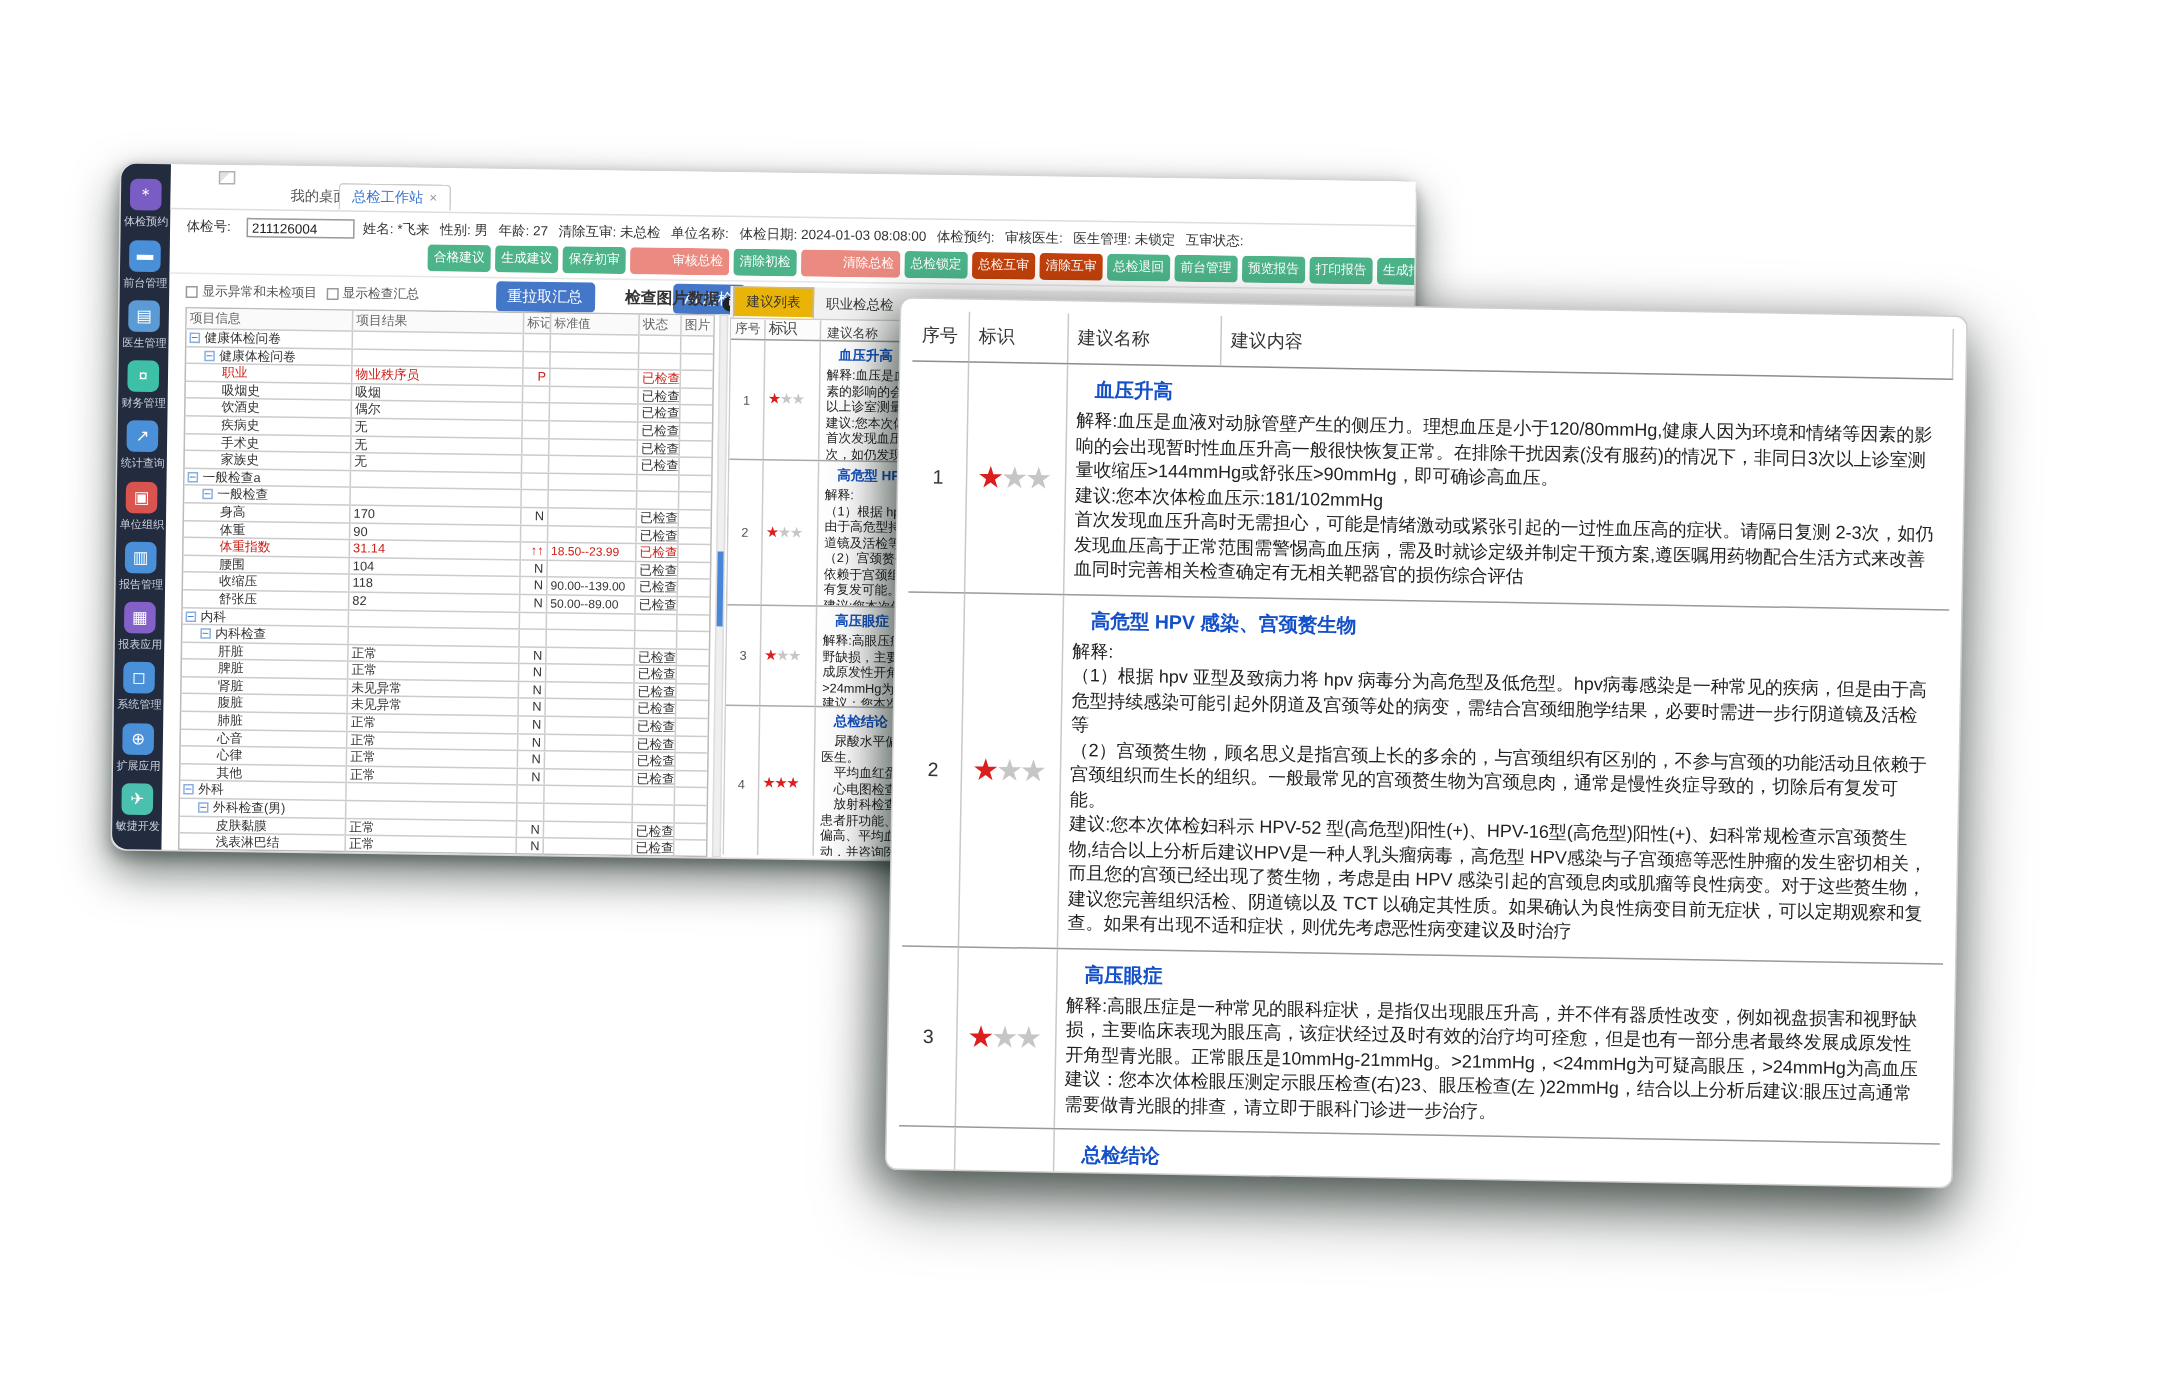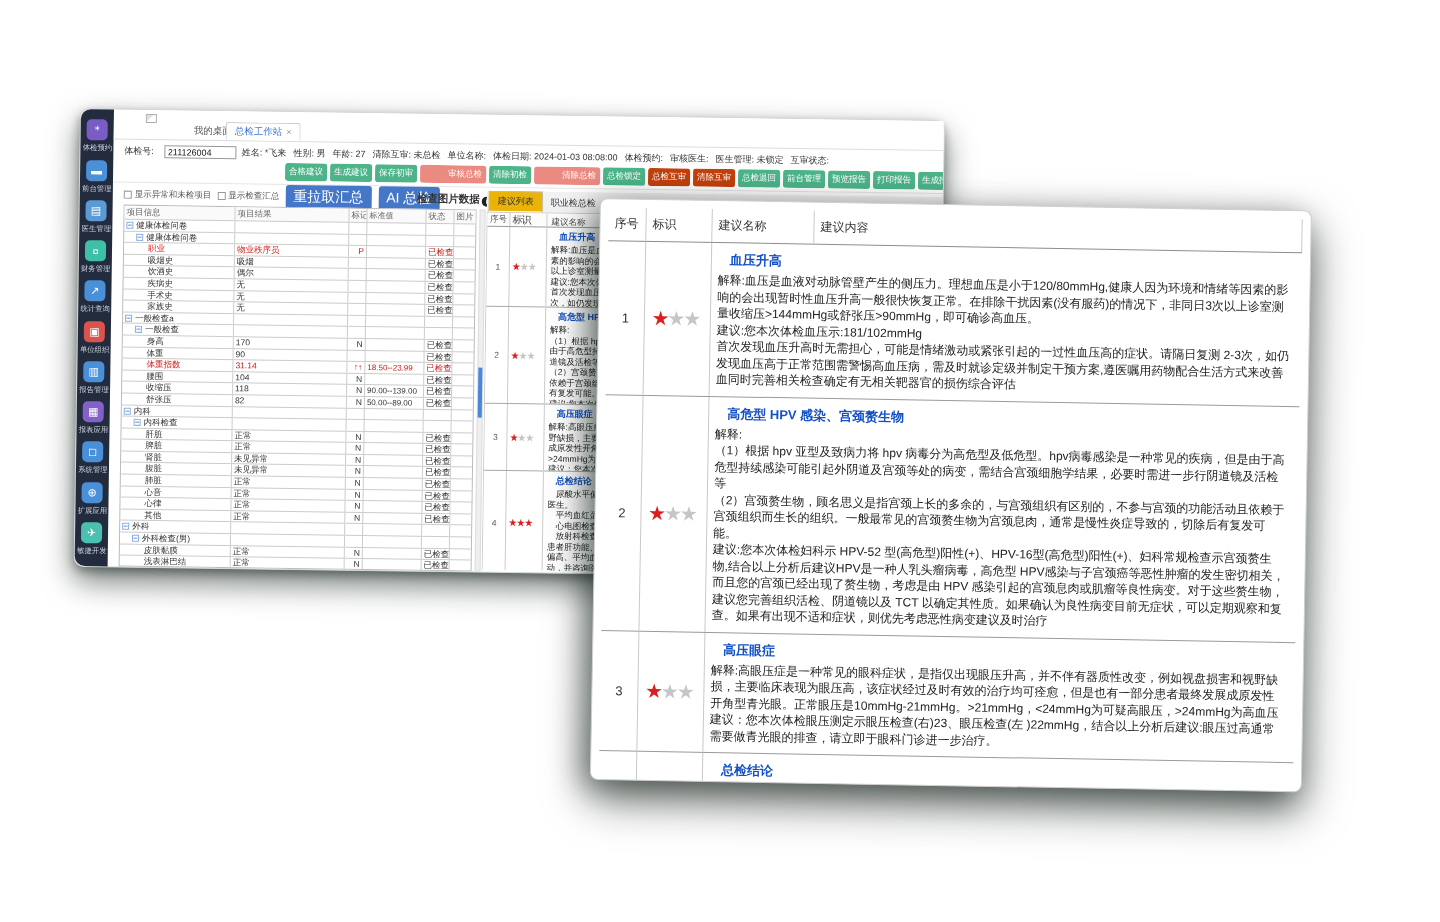--- a/index.html
+++ b/index.html
@@ -42,22 +42,22 @@
     font-size:8.5px; padding:3px 4px; cursor:pointer; white-space:nowrap; font-family:inherit; }
   .tbtn.green { background:#4db48a; } .tbtn.salmon { background:#eb8a80;padding-left:28px; } .tbtn.blue { background:#c2410c; }
 
   .bodyline { position:absolute; left:0; right:0; top:72px; border-top:1px solid #e6e6e6; }
 
   
   .lp-controls { position:absolute; left:11px; top:76px; width:360px; height:18px;
     display:flex; align-items:center; font-size:8.5px; color:#555; white-space:nowrap; }
   .cbox { width:8px; height:8px; border:1px solid #999; background:#fff; margin-right:3px; flex:0 0 auto; cursor:pointer; }
   .cbl { margin-right:6px; }
-  .smbtn { background:#4577c9; color:#fff; border:none; border-radius:3px; font-size:14px;
-    padding:3px 8px; margin-right:7px; cursor:pointer; font-family:inherit; white-space:nowrap; }
+  .smbtn { background:#4577c9; color:#fff; border:none; border-radius:3px; font-size:10px;
+    padding:3px 8px; margin-right:7px; cursor:pointer; font-family:inherit; white-space:nowrap;margin-left:45px; }
   .lp-title { position:absolute; left:304px; top:78px; font-size:10.5px; color:#333; font-weight:bold; white-space:nowrap; }
   .info-dot { display:inline-block; width:10px; height:10px; border-radius:50%; background:#222;
     color:#fff; font-size:7px; line-height:10px; text-align:center; vertical-align:-1px; margin-left:2px; }
 
   
   .ltable { position:absolute; left:11px; top:95px; width:353px; height:362px;
     border:1px solid #bbb; font-size:8.5px; color:#333; background:#fff; }
   .lrow { display:flex; height:11.6px; line-height:11.4px; border-bottom:1px solid #ccc; cursor:pointer; }
   .lrow.header { background:#fafafa; color:#666; height:14px; line-height:13px; cursor:default; }
   .lc { border-right:1px solid #ccc; padding:0 2px; overflow:hidden; white-space:nowrap; }

